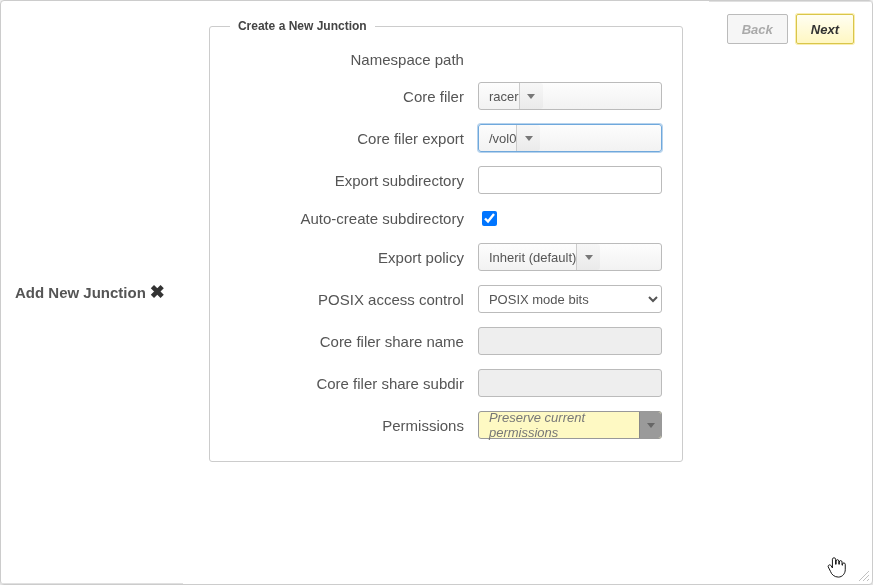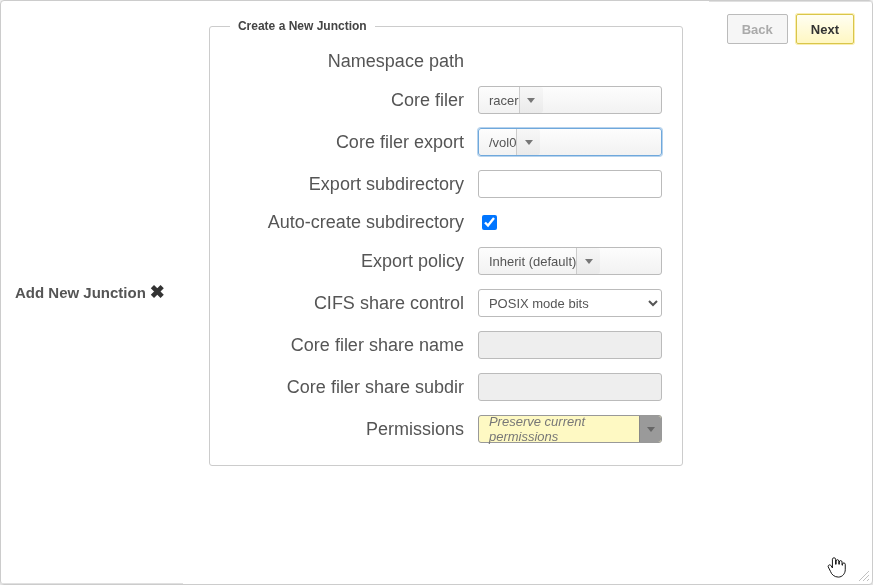--- a/index.html
+++ b/index.html
@@ -62,21 +62,21 @@
     display: flex;
     align-items: center;
     margin-bottom: 14px;
   }
   .form-row:last-child { margin-bottom: 2px; }
   .form-label {
     width: 248px;
     text-align: right;
     padding-right: 14px;
     color: #555;
-    font-size: 18px;
+    font-size: 15px;
   }
   .form-field {
     flex: 1;
     max-width: 452px;
   }
   .text-input, .select-wrap, .native-select {
     width: 100%;
     height: 28px;
     border: 1px solid #bbb;
     border-radius: 3px;
@@ -169,20 +169,21 @@
   .btn {
     min-width: 58px;
     height: 30px;
     padding: 4px 14px;
     border: 1px solid #bbb;
     border-radius: 2px;
     font-size: 13px;
     font-weight: bold;
     cursor: pointer;
     background: linear-gradient(#fcfcfc,#eee);
+    font-style: italic;
   }
   .btn-disabled {
     color: #aaa;
     background: #f6f6f6;
     cursor: not-allowed;
   }
   .btn-primary {
     border-color: #d9c64a;
     background: linear-gradient(#fffef2,#fff7c2);
     color: #333;
@@ -276,21 +277,21 @@
           <div class="select-wrap">
             <span class="sel-text">Inherit (default)</span>
             <span class="sel-arrow">
                 <span class="tri-down"></span>
               </span>
           </div>
         </div>
       </div>
 
       <div class="form-row">
-        <div class="form-label">CIFS share control</div>
+        <div class="form-label">POSIX access control</div>
         <div class="form-field">
           <select class="native-select">
             <option>POSIX mode bits</option>
           </select>
         </div>
       </div>
 
       <div class="form-row">
         <div class="form-label">Core filer share name</div>
         <div class="form-field">

